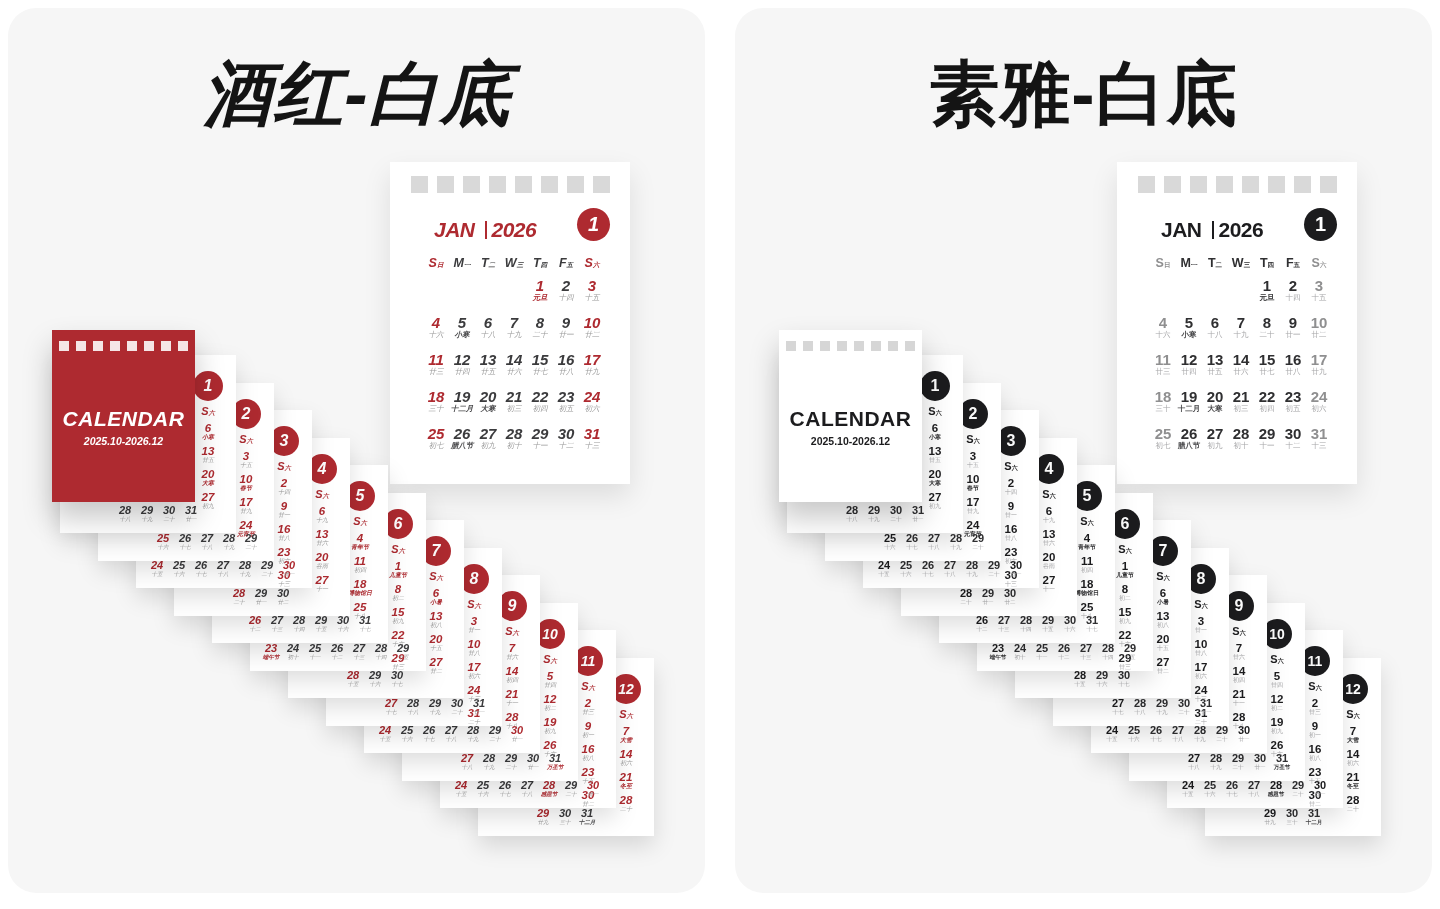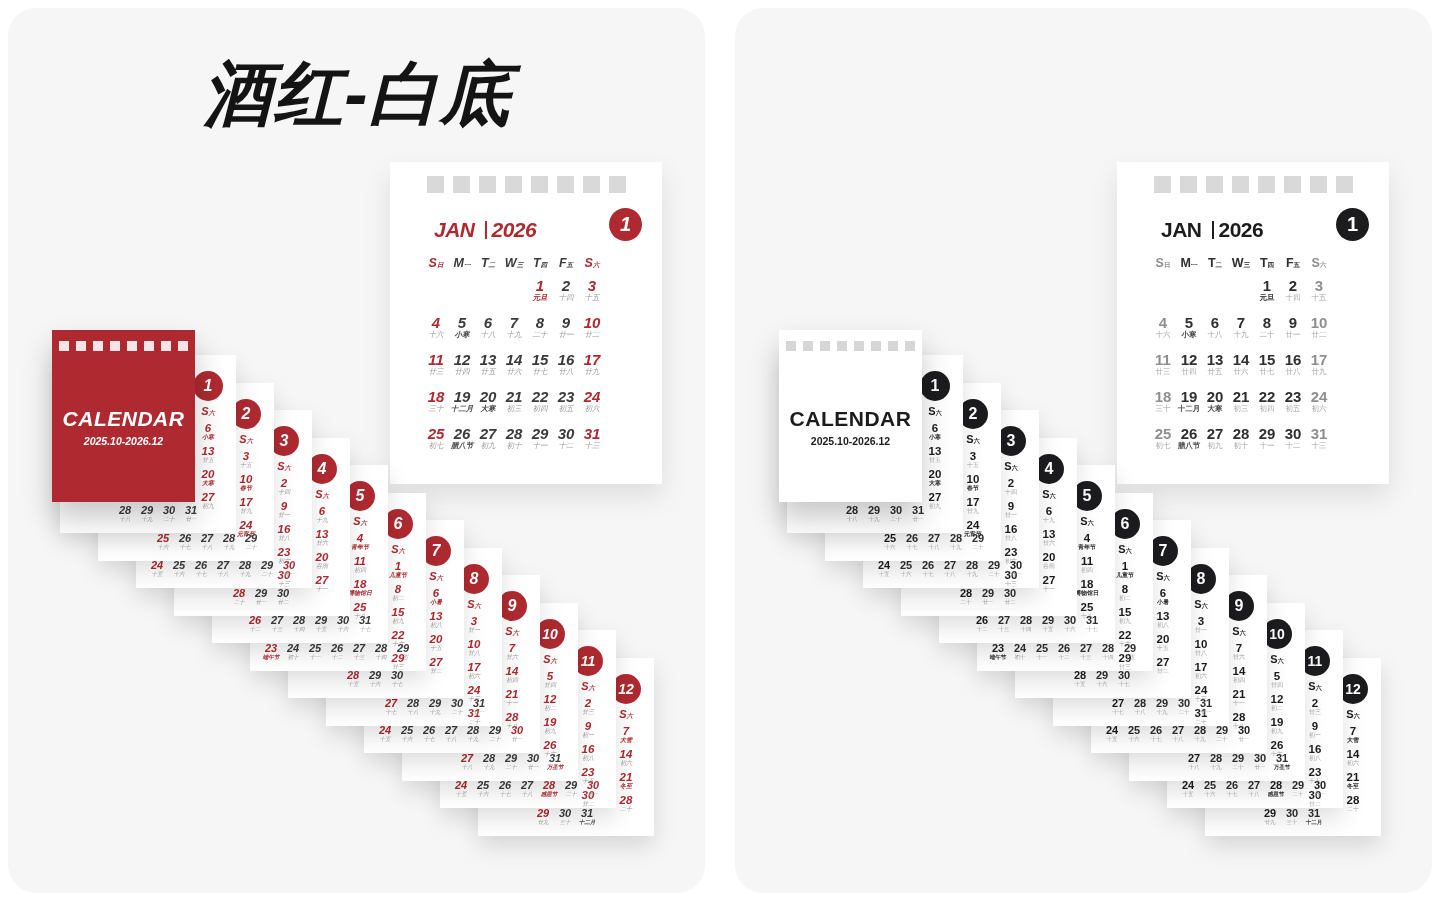--- a/index.html
+++ b/index.html
@@ -5,21 +5,21 @@
   * { margin:0; padding:0; box-sizing:border-box; }
   html,body { width:1440px; height:909px; background:#ffffff; overflow:hidden;
               font-family:"Liberation Sans","DejaVu Sans",sans-serif; }
 
   .panel { position:absolute; top:8px; width:697px; height:885px;
            background:#f6f6f6; border-radius:28px; }
   .panel h1 { text-align:center; margin-top:40px; font-size:70px; font-weight:900;
               color:#141414; letter-spacing:1px; }
 
   
-  .bigcal { position:absolute; left:382px; top:154px; width:272px; height:322px;
+  .bigcal { position:absolute; left:382px; top:154px; width:240px; height:322px;
             background:#fff; box-shadow:0 12px 26px rgba(0,0,0,.10); }
   .binding { display:flex; gap:9px; justify-content:center; padding-top:14px; }
   .binding .sq { width:17px; height:17px; background:#d9d9d9; }
   .cal-head { position:absolute; left:44px; top:56px; display:flex; align-items:center; }
   .cal-head .mon, .cal-head .yr { font-size:21px; font-weight:800; color:var(--accent);
             letter-spacing:-0.5px; }
   .cal-head .bar { width:2px; height:18px; background:var(--accent); margin:0 5px 0 10px; }
   .badge { position:absolute; right:20px; top:46px; width:33px; height:33px;
            border-radius:50%; background:var(--accent); color:#fff; font-weight:800;
            font-size:20px; line-height:33px; text-align:center; }
@@ -797,20 +797,21 @@
           <div class="bc term" style="left: 98px;">
             <div class="n">31</div>
             <div class="sl">十二月</div>
           </div>
         </div>
       </div>
     </div>
 </section>
 
 <section class="panel" style="left: 735px; --accent: #1C1C1E; --num: #2F2F31; --lunar: #A6A6A8; --wknum: #8F8F90; --hlfg: #2F2F31; --coverbg: #FFFFFF; --coverfg: #1C1C1E; --coversq: #D6D6D6; --cascnum: #2F2F31;">
+  <h1>素雅-白底</h1>
 
   <div class="bigcal">
     <div class="binding">
         <span class="sq"></span>
         <span class="sq"></span>
         <span class="sq"></span>
         <span class="sq"></span>
         <span class="sq"></span>
         <span class="sq"></span>
         <span class="sq"></span>

